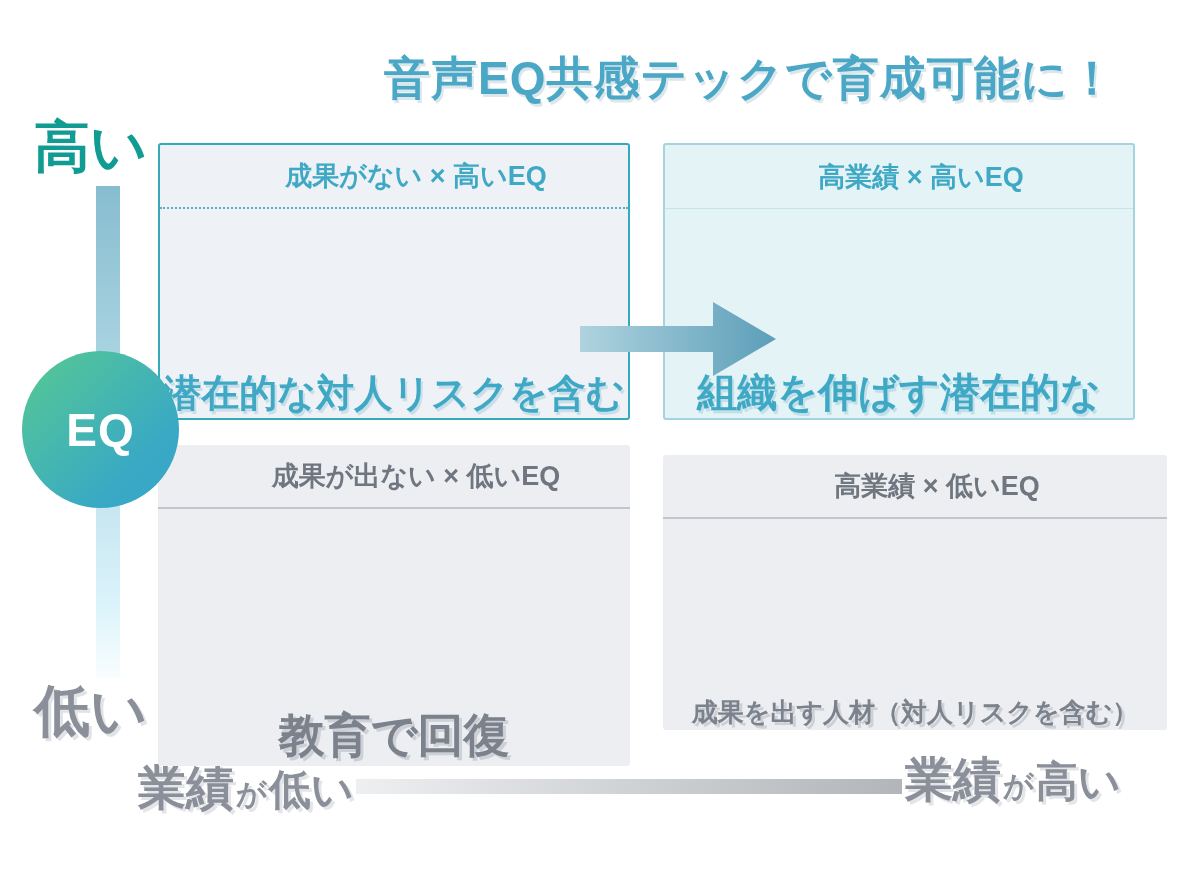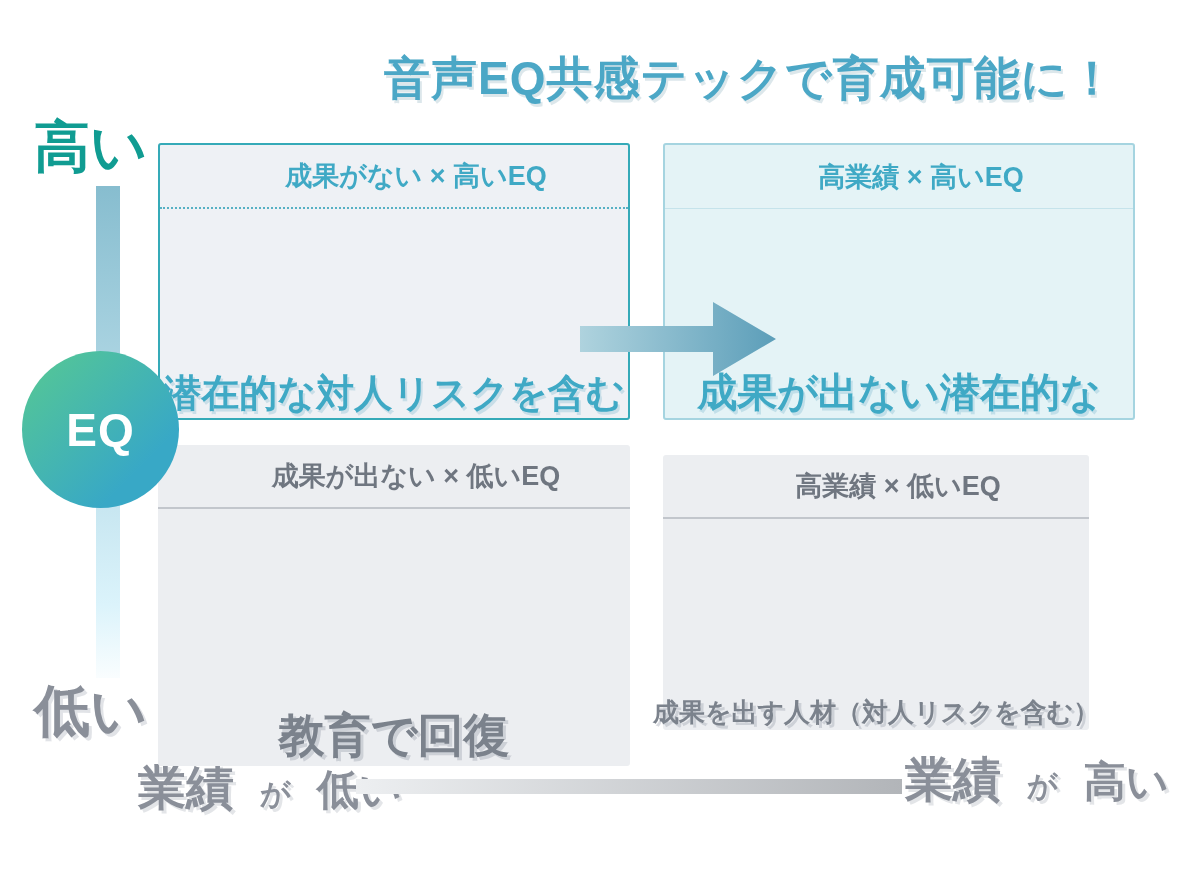--- a/index.html
+++ b/index.html
@@ -33,21 +33,21 @@
     background:linear-gradient(135deg,var(--circle-green,#55C795) 5%,var(--circle-blue,#38A8C6) 75%);
     display:flex;align-items:center;justify-content:center;
     color:#ffffff;font-size:46px;font-weight:800;letter-spacing:1px;
   }
 
   
   .quad{position:absolute;display:flex;flex-direction:column;border-radius:3px;z-index:2;}
   .q-tl{left:158px;top:143px;width:472px;height:277px;background:var(--top-left-bg,#EEF1F5);border:2px solid var(--teal-border,#35AAB8);}
   .q-tr{left:663px;top:143px;width:472px;height:277px;background:var(--top-right-bg,#E4F3F6);border:2px solid var(--soft-border,#A5D4E0);}
   .q-bl{left:158px;top:445px;width:472px;height:321px;background:var(--bottom-bg,#ECEEF1);}
-  .q-br{left:663px;top:455px;width:426px;height:275px;background:var(--bottom-bg,#ECEEF1);}
+  .q-br{left:663px;top:455px;width:504px;height:275px;background:var(--bottom-bg,#ECEEF1);}
 
   .quad-header{
     height:64px;flex:0 0 64px;display:flex;align-items:center;justify-content:center;
     font-size:27px;font-weight:700;white-space:nowrap;padding-left:44px;
   }
   .q-tl .quad-header{color:var(--teal-text,#3FA9C5);border-bottom:2px dotted #57B1C4;}
   .q-tr .quad-header{color:var(--teal-text,#3FA9C5);border-bottom:1px solid #C5E3EB;}
   .q-bl .quad-header,.q-br .quad-header{color:var(--gray-header-text,#6F7680);border-bottom:2px solid #C2C6CC;}
 
   .quad-body{
@@ -59,21 +59,21 @@
   .q-bl .quad-body{color:var(--gray-body-text,#7B828C);font-size:46px;text-shadow:3px 3px 0 rgba(160,166,178,0.40);}
   .q-br .quad-body{color:var(--gray-body-text,#7B828C);font-size:26px;text-shadow:3px 3px 0 rgba(160,166,178,0.40);}
 
   
   .arrow-wrap{position:absolute;left:578px;top:296px;width:200px;height:86px;z-index:4;}
 
   
   .x-label{
     position:absolute;display:flex;align-items:baseline;font-weight:800;
     color:var(--axis-low-text,#8A8F99);
-    text-shadow:3px 3px 0 rgba(175,180,190,0.35);white-space:nowrap;gap:24px;
+    text-shadow:3px 3px 0 rgba(175,180,190,0.35);white-space:nowrap;
   }
   .x-left{left:138px;top:756px;}
   .x-right{left:905px;top:748px;}
   .x-main{font-size:48px;}
   .x-particle{font-size:30px;padding:0 2px;}
   .x-tail{font-size:42px;}
   .hbar{
     position:absolute;left:356px;top:779px;width:546px;height:15px;z-index:1;
     background:linear-gradient(90deg,var(--hbar-left,#EDEFF1) 0%,var(--hbar-right,#B2B5B9) 100%);
   }
@@ -96,21 +96,21 @@
     <div class="quad-header">成果がない × 高いEQ</div>
     <div class="quad-body">
       <div>潜在的な</div>
       <div>対人リスクを含む</div>
     </div>
   </div>
 
   <div class="quad q-tr">
     <div class="quad-header">高業績 × 高いEQ</div>
     <div class="quad-body">
-      <div>成果が出ない</div>
+      <div>組織を伸ばす</div>
       <div>潜在的な</div>
     </div>
   </div>
 
   <div class="quad q-bl">
     <div class="quad-header">成果が出ない × 低いEQ</div>
     <div class="quad-body">
       <div>教育で回復</div>
     </div>
   </div>

